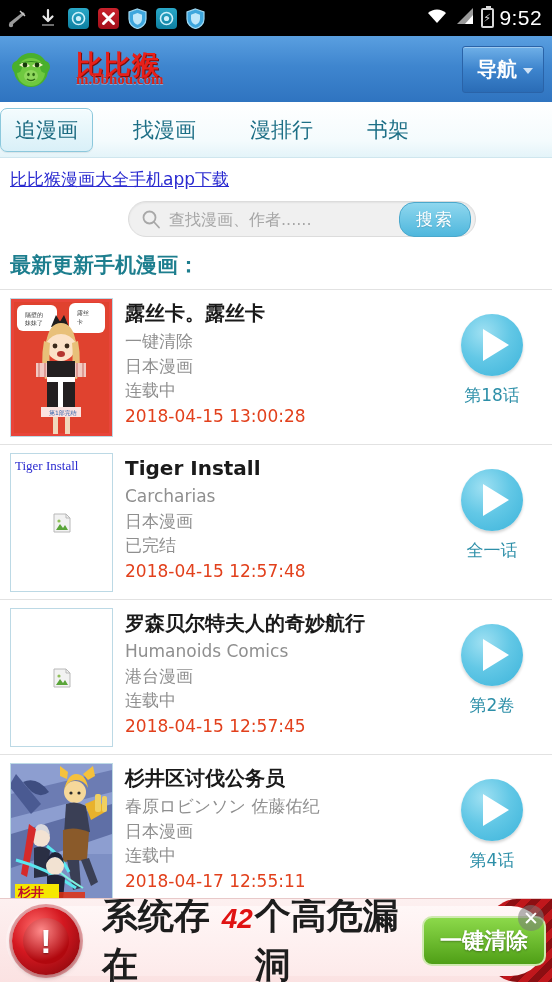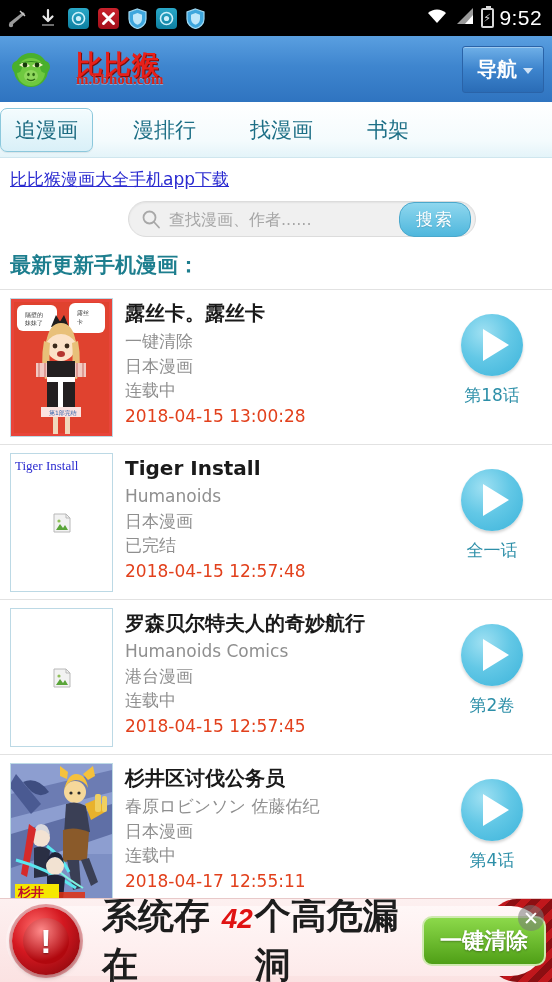--- a/index.html
+++ b/index.html
@@ -281,22 +281,22 @@
       </span>
     </div>
     <div class="navbtn">
       <span>导航</span>
       <span class="caret"></span>
     </div>
   </div>
 
   <div class="tabbar">
     <div class="tab active">追漫画</div>
+    <div class="tab">找漫画</div>
     <div class="tab">漫排行</div>
-    <div class="tab">找漫画</div>
     <div class="tab">书架</div>
   </div>
 
   <a class="applink" href="#">比比猴漫画大全手机app下载</a>
 
   <div class="searchwrap">
     <div class="searchbar">
       <span class="mag">
         <svg width="20" height="20" viewBox="0 0 20 20">
             <circle cx="8.5" cy="8.5" r="6" fill="none" stroke="#a8a8a8" stroke-width="1.8"></circle>
@@ -376,21 +376,21 @@
           <svg width="22" height="22" viewBox="0 0 22 22">
             <path d="M3 2 h12 l4 4 v14 h-16z" fill="#f2f2f2" stroke="#b8b8b8" stroke-width="1"></path>
             <path d="M15 2 v4 h4" fill="none" stroke="#b8b8b8" stroke-width="1"></path>
             <path d="M5 18 l4 -6 l3 4 l2 -3 l3 5z" fill="#5aa53a"></path>
             <circle cx="8" cy="9" r="1.6" fill="#8fbf5a"></circle>
           </svg>
         </span>
       </div>
       <div class="meta">
         <div class="m-title">Tiger Install</div>
-        <div class="m-line">Humanoids</div>
+        <div class="m-line">Carcharias</div>
         <div class="m-line">日本漫画</div>
         <div class="m-line">已完结</div>
         <div class="m-date">2018-04-15 12:57:48</div>
       </div>
       <div class="action">
         <div class="playbtn">
             <span class="tri"></span>
           </div>
         <div class="ep">全一话</div>
       </div>

